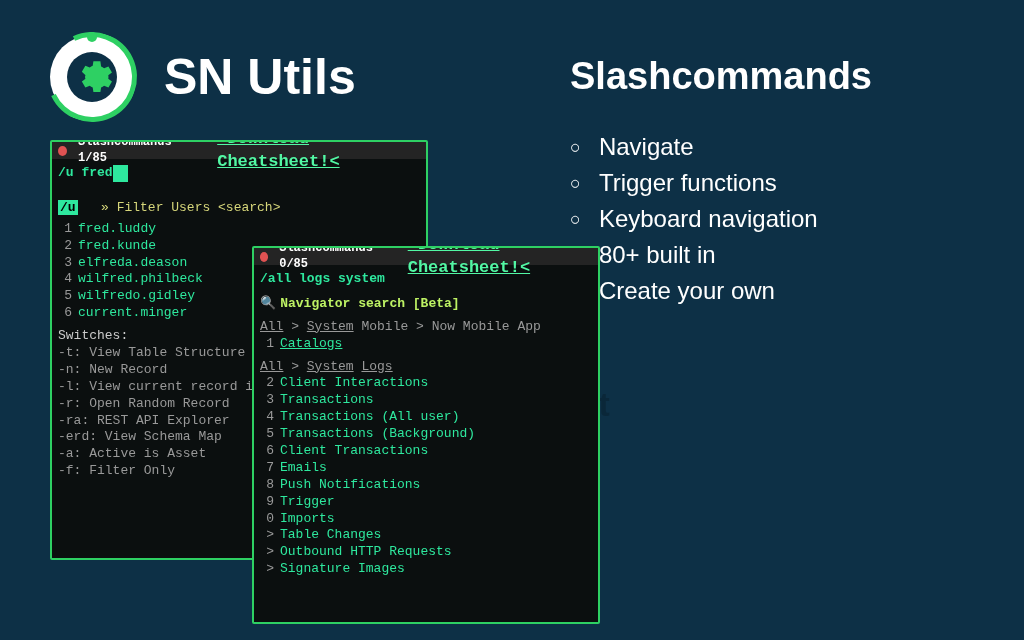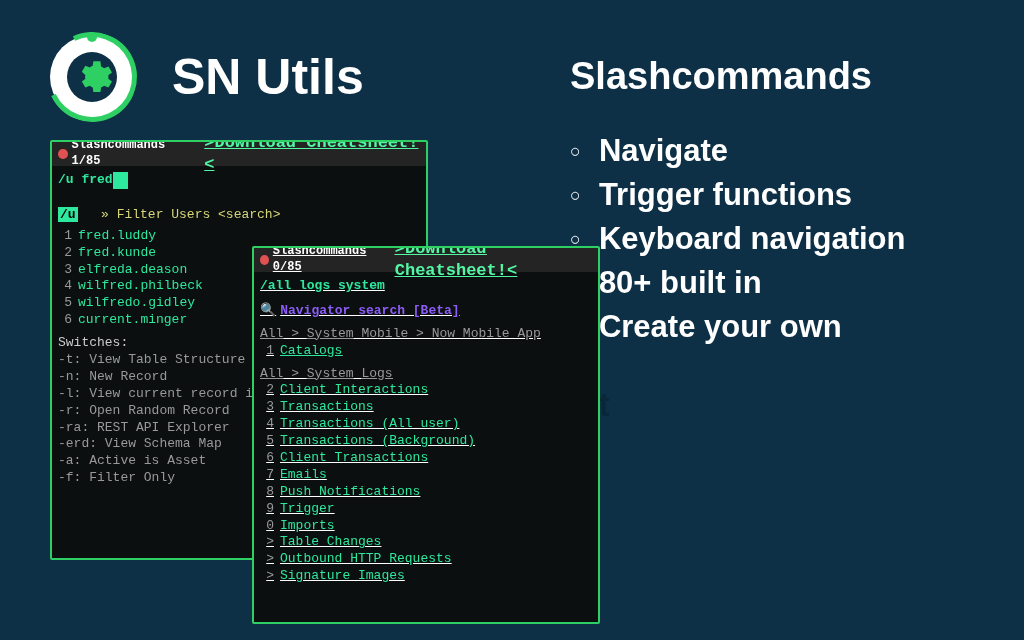--- a/index.html
+++ b/index.html
@@ -11,21 +11,21 @@
   color: #fff;
   overflow: hidden;
   position: relative;
 }
 .header {
   position: absolute;
   top: 35px;
   left: 50px;
   display: flex;
   align-items: center;
-  gap: 38px;
+  gap: 30px;
 }
 .gear-icon-wrap {
   width: 84px;
   height: 84px;
   border-radius: 50%;
   background: #fff;
   display: flex;
   align-items: center;
   justify-content: center;
   position: relative;
@@ -76,22 +76,22 @@
 }
 .right-title {
   font-size: 38px;
   font-weight: 800;
   margin-bottom: 35px;
 }
 .bullet-list {
   list-style: none;
 }
 .bullet-list li {
-  font-size: 31px;
-  font-weight: 700;
+  font-size: 24px;
+  font-weight: 400;
   margin-bottom: 8px;
   display: flex;
   align-items: center;
 }
 .bullet-list li::before {
   content: "○";
   font-size: 18px;
   margin-right: 18px;
   font-weight: 400;
 }
@@ -112,32 +112,31 @@
   width: 378px;
   height: 420px;
   z-index: 1;
 }
 .term2 {
   top: 246px;
   left: 252px;
   width: 348px;
   height: 378px;
   z-index: 2;
-  text-decoration: underline;
 }
 .term-header {
   background: #242424;
-  height: 24px;
+  height: 17px;
   display: flex;
   align-items: center;
   padding: 0 6px;
   font-size: 12px;
   color: #fff;
   font-weight: bold;
-  gap: 4px;
+  gap: 11px;
 }
 .dot { width: 10px; height: 10px; border-radius: 50%; background: #e05252; }
 .term-header .spacer { flex: 1; }
 .sheet-link { color: #52f7a4; text-decoration: underline; font-size: 17px; }
 .term-body { padding: 4px 6px; }
 .input-line {
   color: #2ee89e;
   background: transparent;
   font-weight: bold;
   padding: 2px 0;
@@ -269,21 +268,21 @@
   <div class="term-header">
     <span class="dot"></span>
     <span><span>Slashcommands</span> <span>0/85</span></span>
     <span class="spacer"></span>
     <span class="sheet-link">&gt;Download Cheatsheet!&lt;</span>
   </div>
   <div class="term-body">
     <div class="input-line">/all logs system</div>
     <div class="nav-search">
       <span>🔍</span>
-      <b style="color:#8b5cf6">Navigator search [Beta]</b>
+      <b style="color:#bef264">Navigator search [Beta]</b>
     </div>
     <div class="crumb-line">
       <span class="u">All</span> &gt; <span class="u">System</span><span> Mobile &gt; Now Mobile App</span>
     </div>
     <div class="list-row">
         <span class="num">1</span>
         <span class="item" style="text-decoration:underline">Catalogs</span>
       </div>
     <div class="crumb-line">
       <span class="u">All</span> &gt; <span class="u">System</span> <span class="u">Logs</span>

